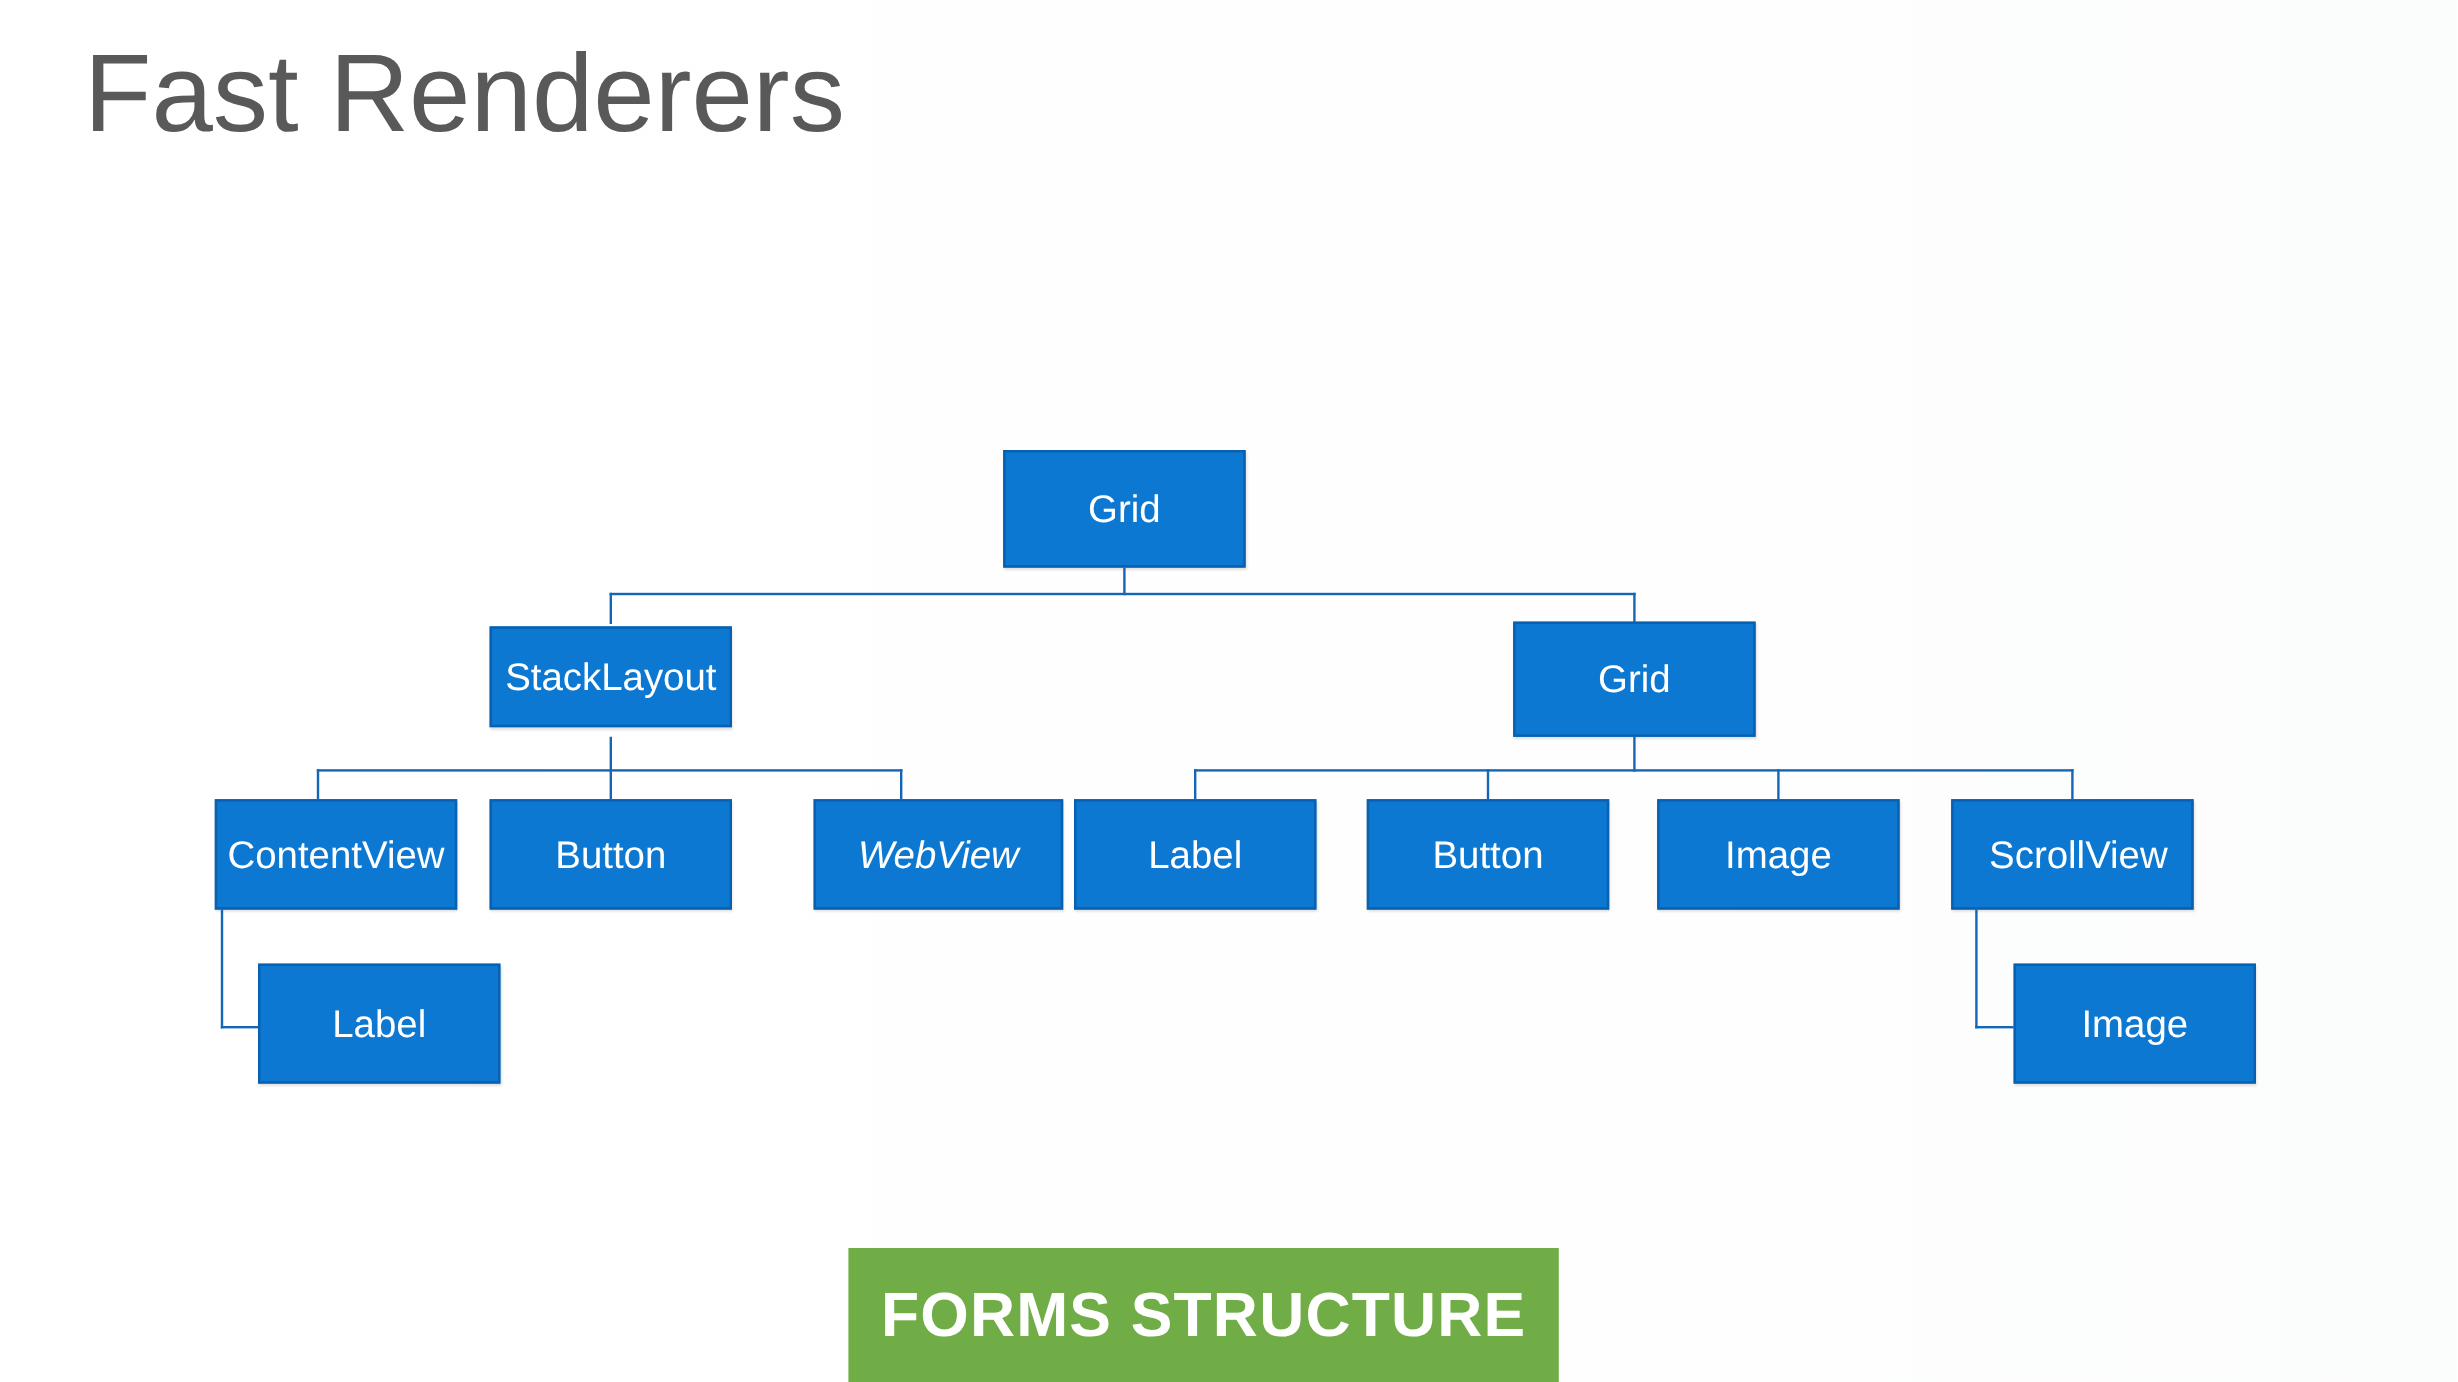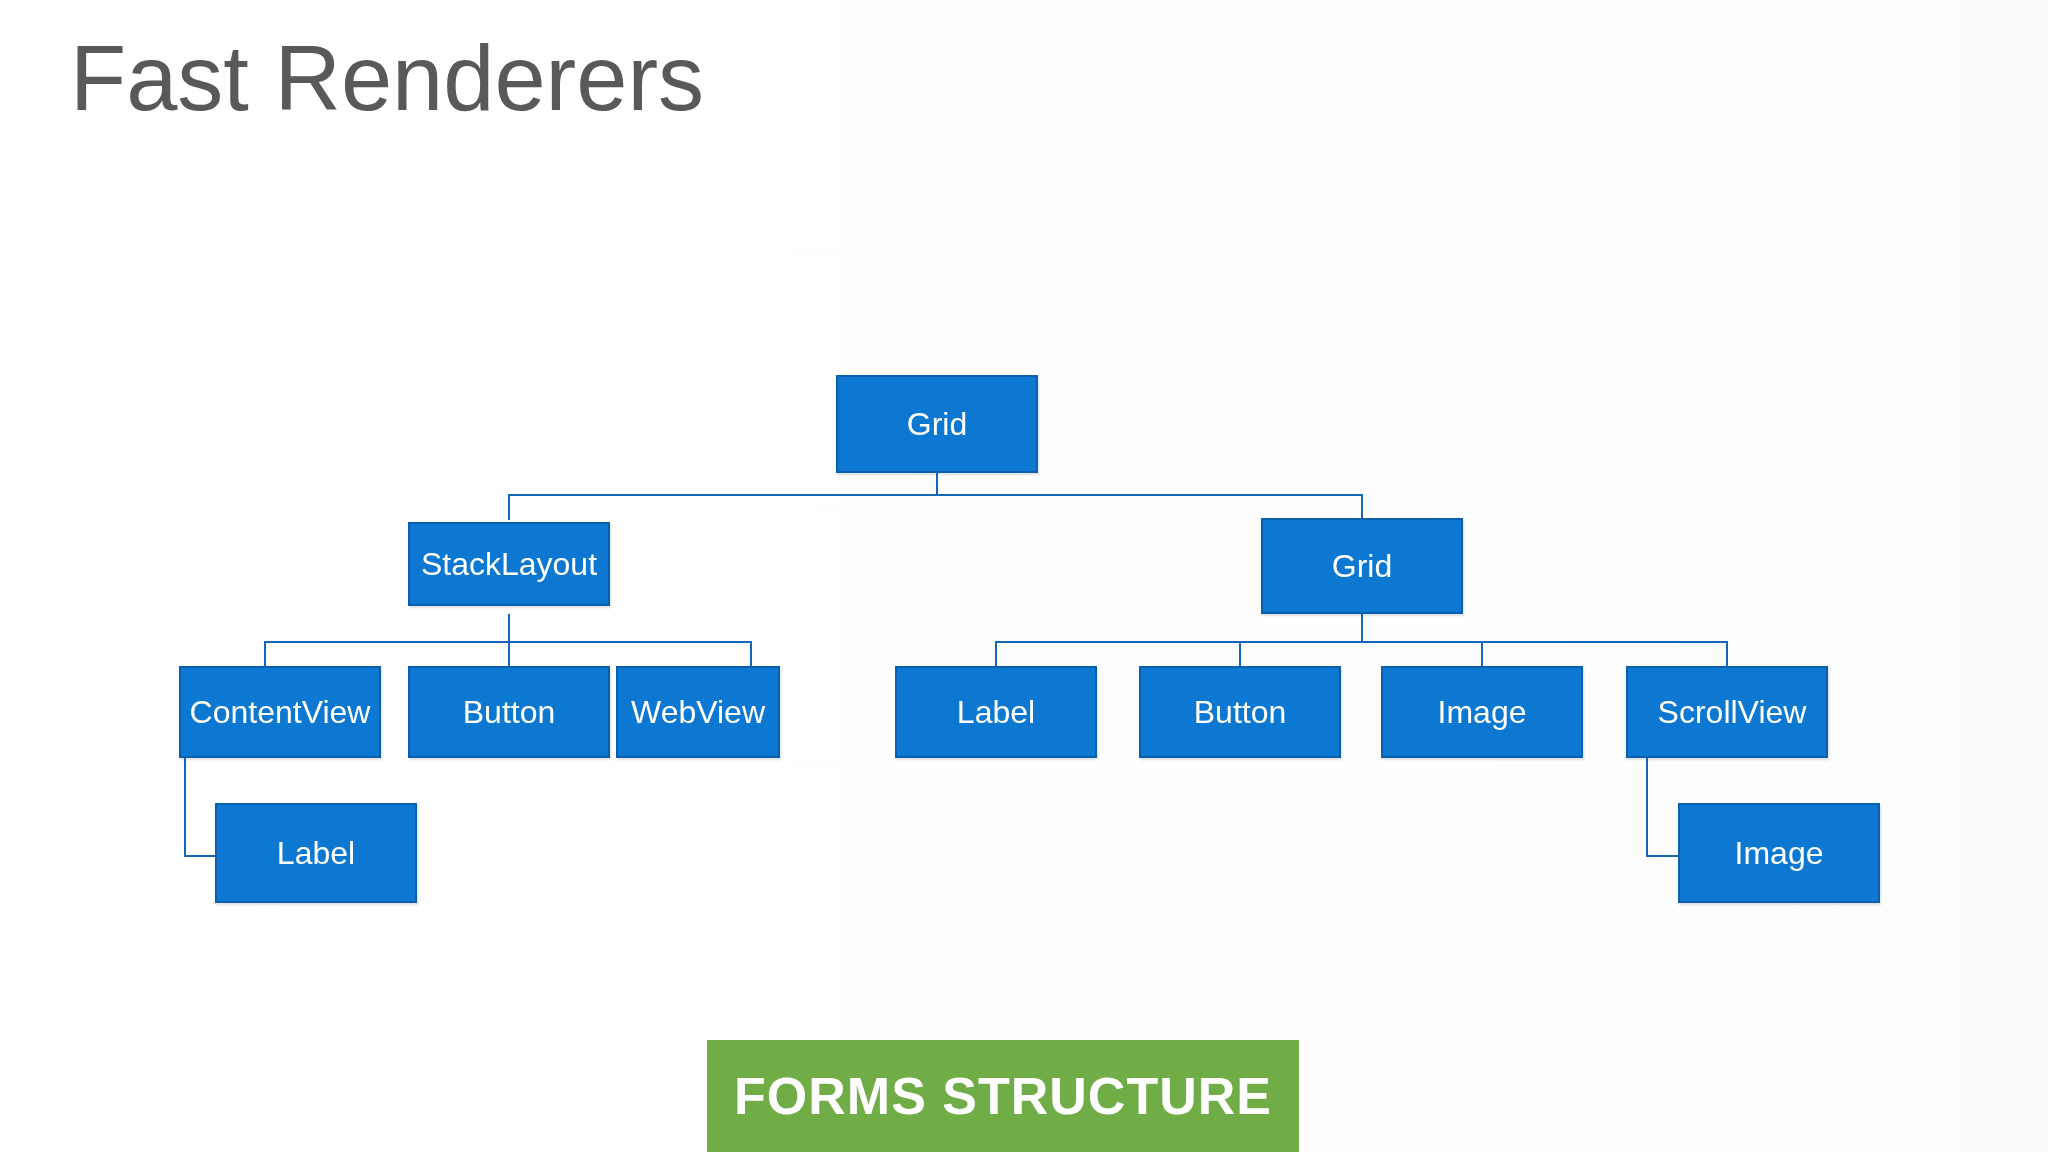--- a/index.html
+++ b/index.html
@@ -100,21 +100,21 @@
     <div class="conn" style="left:1239px; top:641px; width:2px; height:25px;"></div>
     <div class="conn" style="left:1481px; top:641px; width:2px; height:25px;"></div>
     <div class="conn" style="left:1726px; top:641px; width:2px; height:25px;"></div>
 
     <div class="node" style="left:164px; top:666px; width:202px; height:92px;margin-left:15px;">
       <span>ContentView</span>
     </div>
     <div class="node" style="left:408px; top:666px; width:202px; height:92px;">
       <span>Button</span>
     </div>
-    <div class="node" style="left:616px; top:666px; width:164px; height:92px;">
+    <div class="node" style="left:678px; top:666px; width:208px; height:92px;font-style:italic;">
       <span>WebView</span>
     </div>
     <div class="node" style="left:895px; top:666px; width:202px; height:92px;">
       <span>Label</span>
     </div>
     <div class="node" style="left:1139px; top:666px; width:202px; height:92px;">
       <span>Button</span>
     </div>
     <div class="node" style="left:1381px; top:666px; width:202px; height:92px;">
       <span>Image</span>

